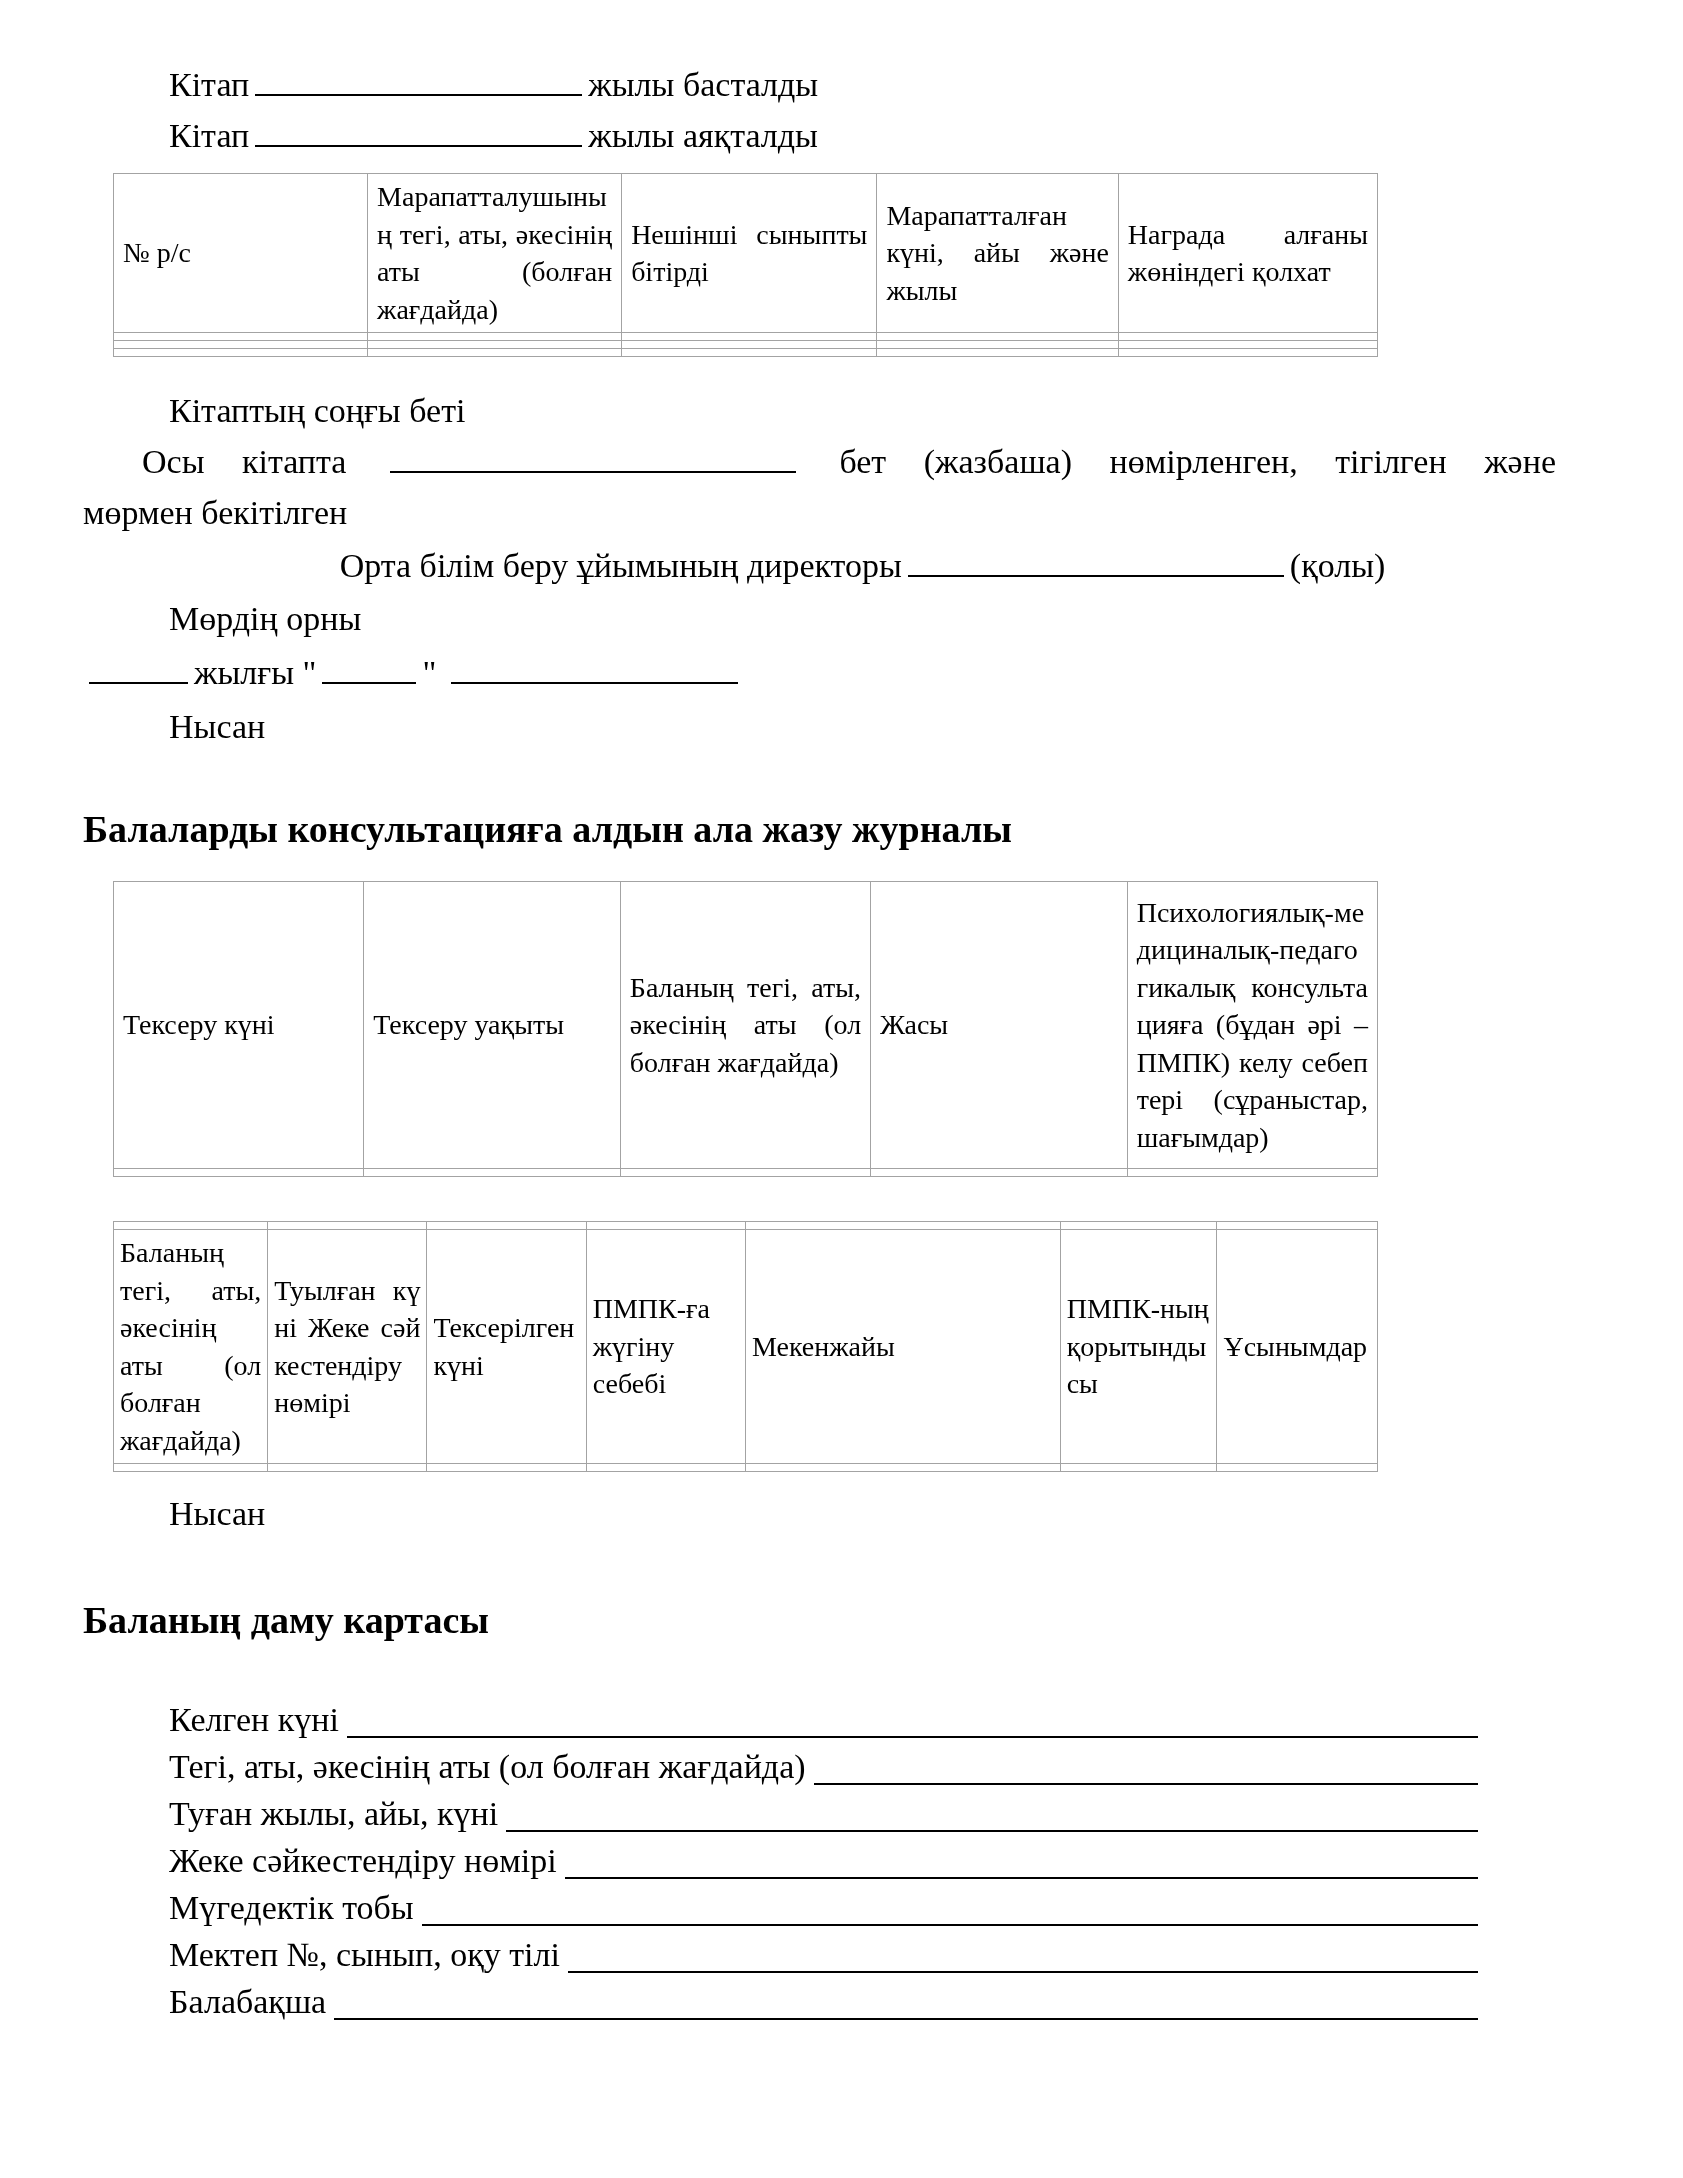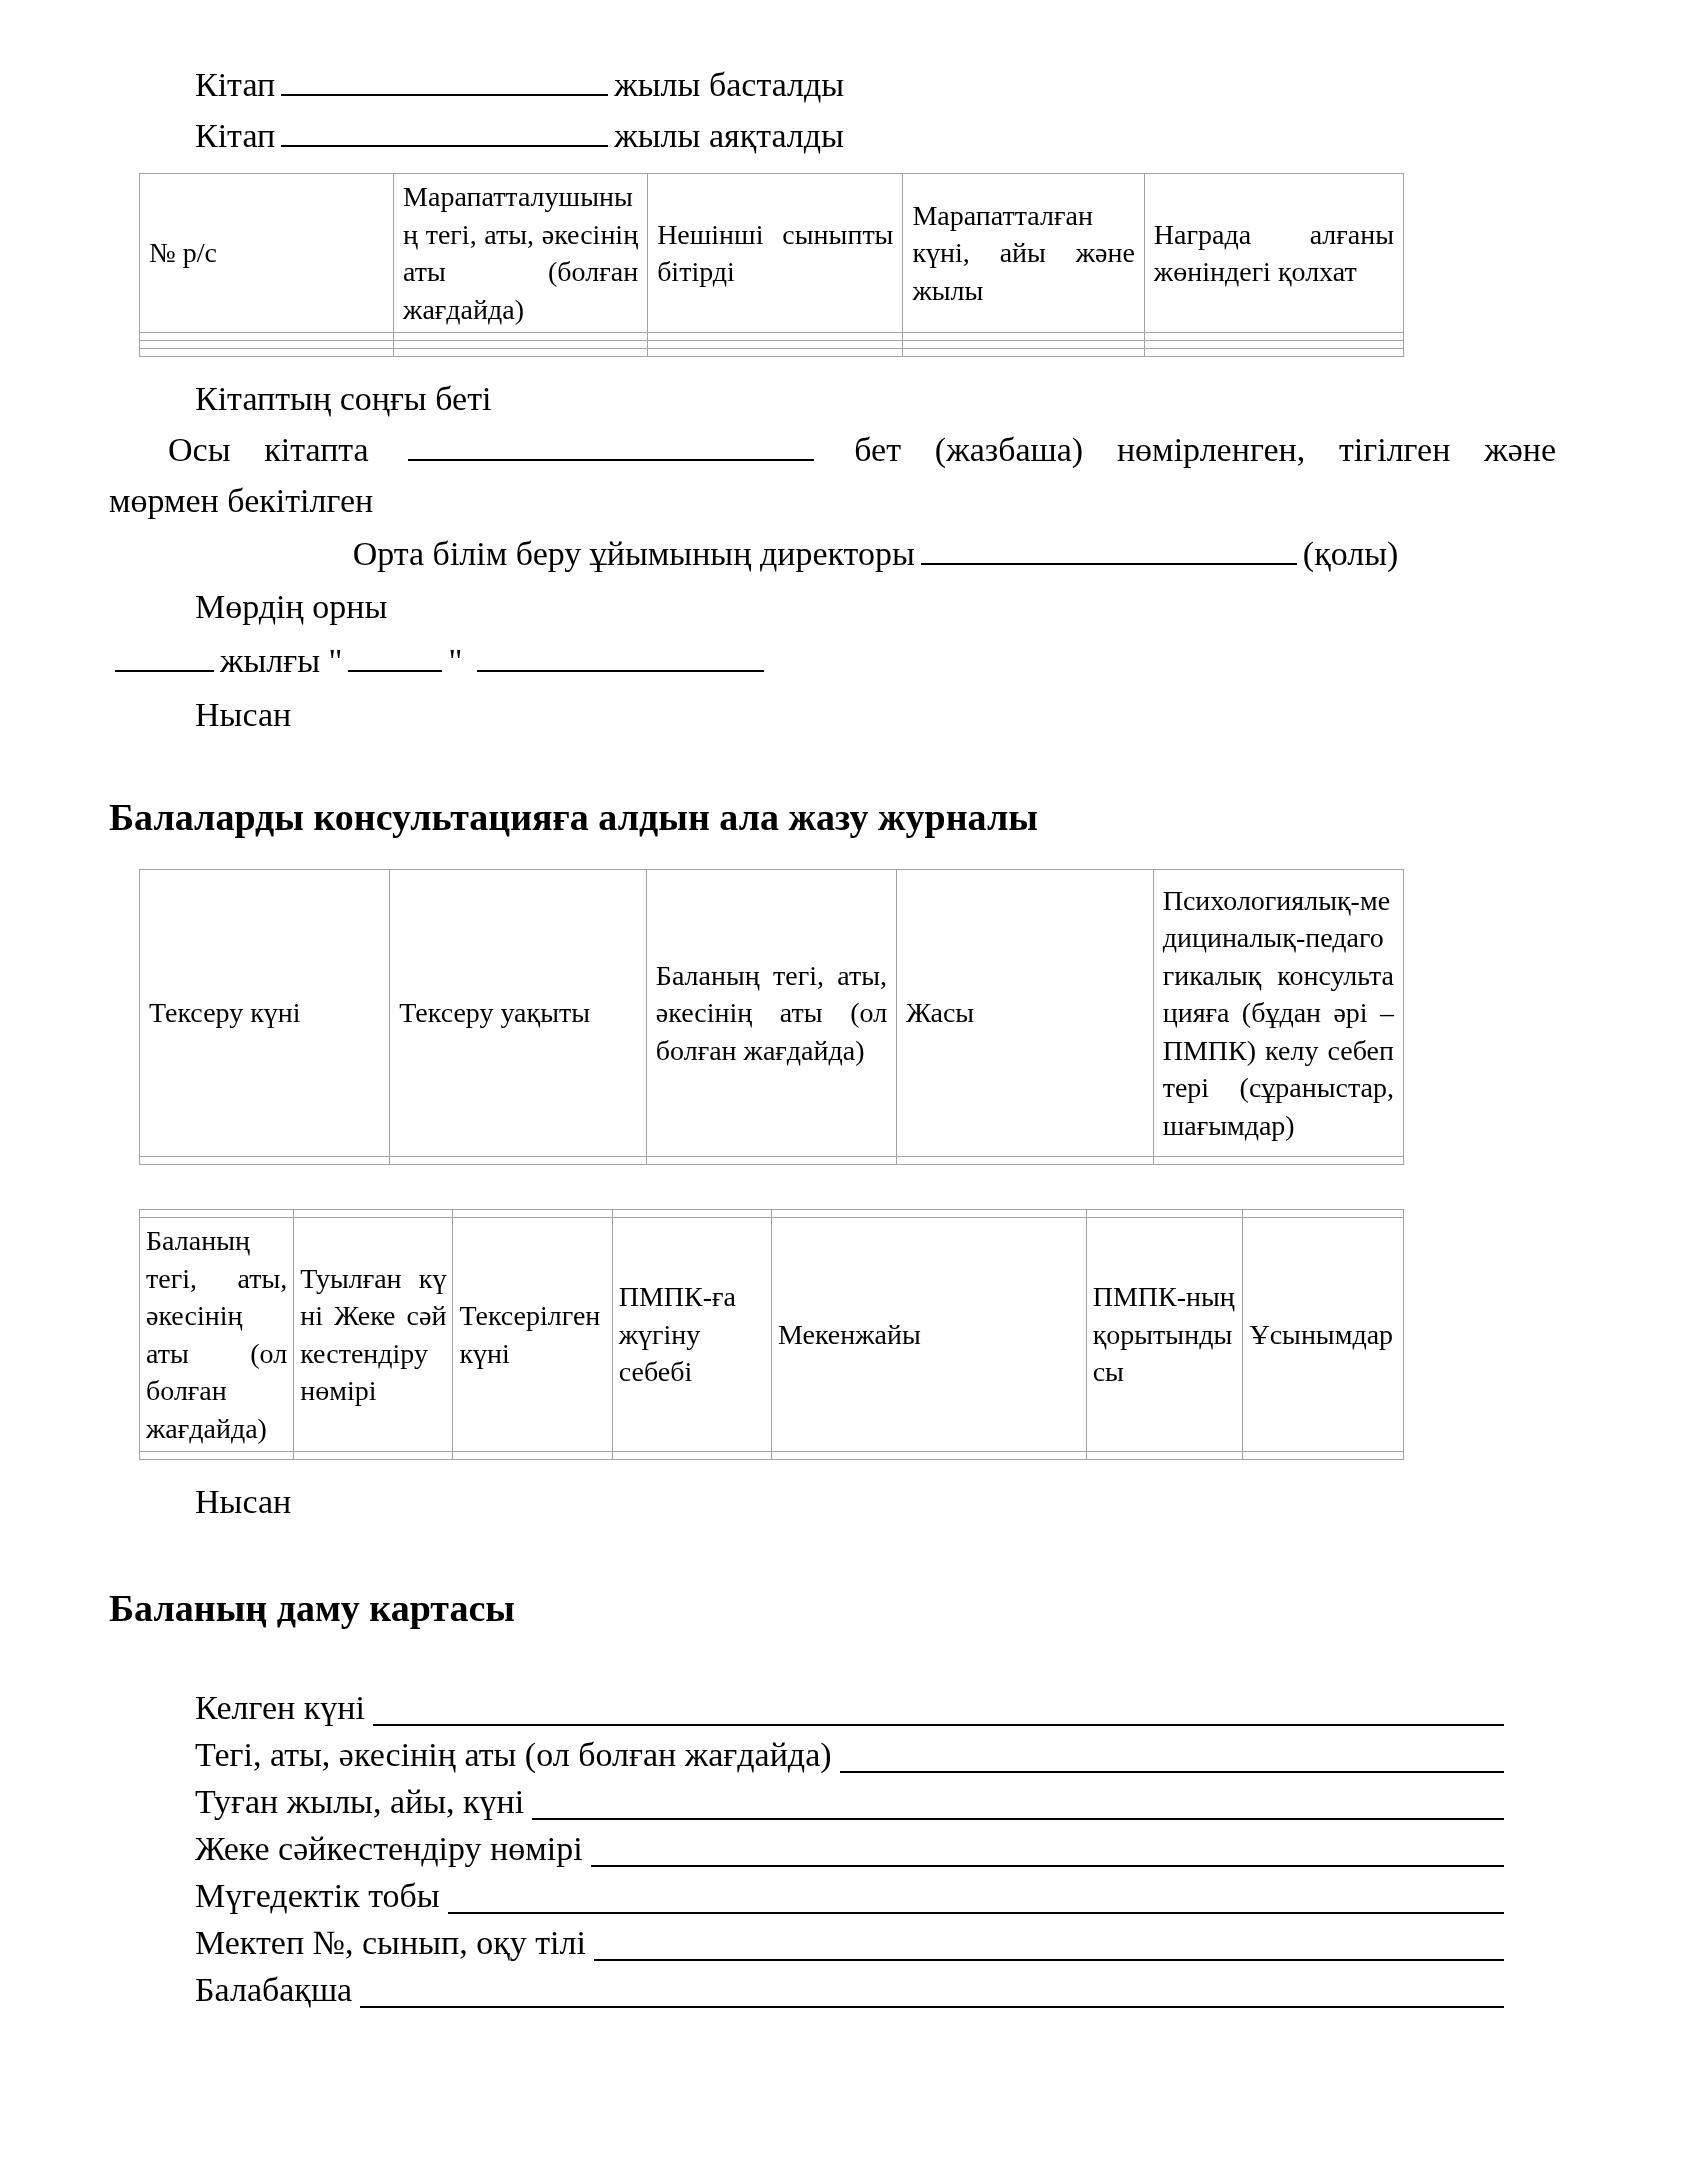--- a/index.html
+++ b/index.html
@@ -5,21 +5,21 @@
   * { margin: 0; padding: 0; box-sizing: border-box; }
   html, body { background: #ffffff; }
   .page {
     position: relative;
     width: 1683px;
     height: 2178px;
     background: #ffffff;
     color: #000000;
     font-family: "Liberation Serif", "DejaVu Serif", serif;
     font-size: 34px;
-    padding: 59px 127px 0 109px;
+    padding: 59px 127px 0 83px;
   }
   .line { line-height: 51px; white-space: nowrap; }
   .indent { padding-left: 86px; }
 
   .blank {
     display: inline-block;
     border-bottom: 2px solid #000;
     height: 10px;
     vertical-align: baseline;
     margin: 0 6px;
@@ -47,21 +47,21 @@
     overflow-wrap: break-word;
     overflow: hidden;
   }
   tr.thin td { height: 8px; padding: 0; }
   .t1 td.h { height: 149px; }
   .t2 td.h { height: 287px; margin-left: 37px; }
   .t3 td.h { height: 196px; padding: 4px 6px; }
   .break-cell { word-break: break-all; }
 
   .tbl1 { margin-top: 12px; }
-  .last-page-title { margin-top: 16px; }
+  .last-page-title { margin-top: 28px; }
   .justify-line {
     line-height: 51px;
     text-align: justify;
     text-align-last: justify;
     text-indent: 59px;
   }
   .director-line { line-height: 55px; text-align: center; }
   .date-line { line-height: 57px; }
   .note-para {
     margin-top: 4px;

